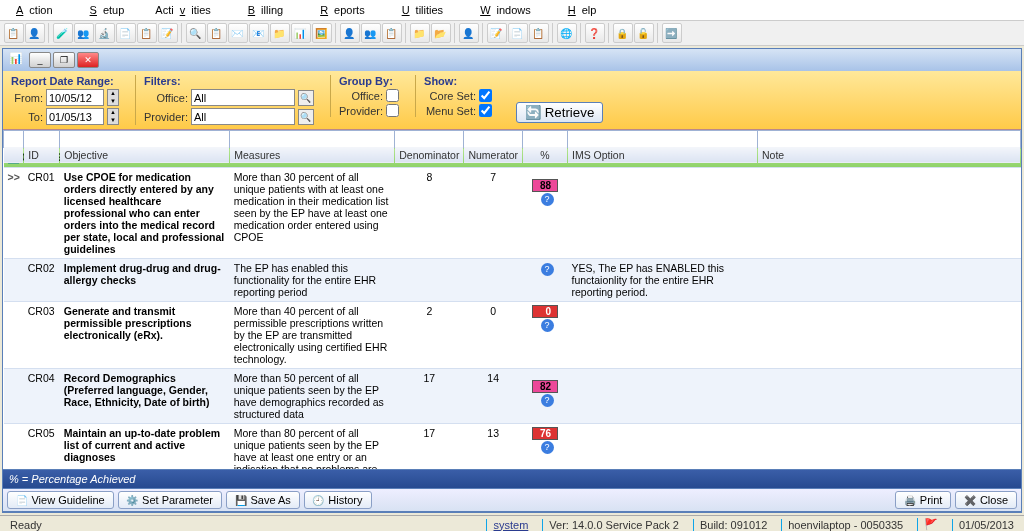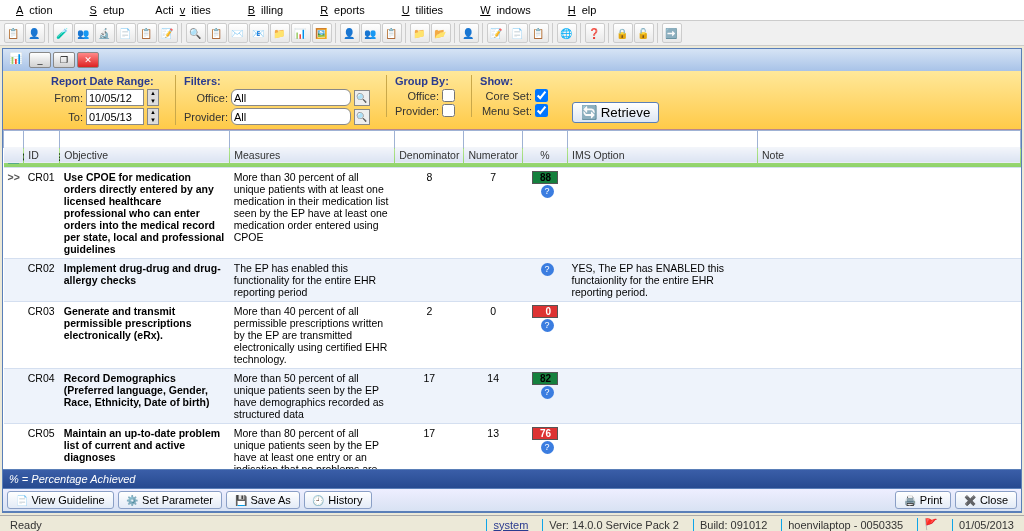--- a/index.html
+++ b/index.html
@@ -13,41 +13,41 @@
 .titlebar { background: linear-gradient(#d6e4f5,#a8c3e8); padding: 3px 6px; display: flex; align-items: center; }
 .titlebar .ticon { width: 16px; height: 16px; margin-right: 4px; }
 .titlebar .title { flex: 1; text-align: center; font-weight: normal; color: #333; }
 .winbtns { display: flex; gap: 2px; }
 .winbtn { width: 22px; height: 16px; border: 1px solid #888; border-radius: 2px; display: flex; align-items: center; justify-content: center; font-size: 9px; cursor: pointer; }
 .winbtn.min { background: linear-gradient(#fff,#d0d0d0); }
 .winbtn.max { background: linear-gradient(#fff,#d0d0d0); }
 .winbtn.close { background: linear-gradient(#f88,#d22); color: #fff; }
 .filters { background: linear-gradient(#ffe89a,#ffca48); padding: 4px; border-bottom: 1px solid #b88; display: flex; gap: 8px; align-items: flex-start; }
 .fgroup { border-left: 1px solid #c9a84a; padding: 0 8px; }
-.fgroup:first-child { border-left: none; padding-left: 4px; margin-left: 40px; }
+.fgroup:first-child { border-left: none; padding-left: 4px; }
 .fgroup-title { font-weight: bold; color: #2a3b8f; font-size: 11px; margin-bottom: 2px; }
 .frow { display: flex; align-items: center; gap: 3px; margin-top: 2px; }
 .frow label { color: #333; min-width: 32px; text-align: right; }
 .frow input[type=text] { height: 17px; border: 1px solid #888; background: #fff; padding: 0 2px; font-size: 11px; }
 .frow .date { width: 58px; background: #ffffe0; }
-.frow .combo { width: 120px; background: #ffffe0; border-radius: 6px; }
+.frow .combo { width: 104px; background: #ffffe0; }
 .spin { width: 12px; height: 17px; border: 1px solid #888; background: #ddd; display: inline-flex; flex-direction: column; }
 .spin div { height: 8px; font-size: 6px; text-align: center; line-height: 7px; cursor: pointer; }
 .lookup { width: 16px; height: 16px; border: 1px solid #888; background: #eee; display: inline-flex; align-items: center; justify-content: center; font-size: 9px; cursor: pointer; }
 .retrieve { border: 1px solid #5a7fb8; background: linear-gradient(#fff,#dde6f3); padding: 2px 8px; border-radius: 3px; cursor: pointer; display: inline-flex; align-items: center; gap: 3px; }
 .grid-wrap { height: 340px; overflow: auto; background: #fff; border-bottom: 1px solid #5a7fb8; }
 .grid { width: 100%; border-collapse: collapse; font-size: 10.5px; }
 .grid thead th { background: linear-gradient(#f4f6fb,#dbe3f2); border: 1px solid #9fb2d4; padding: 2px 4px; font-weight: normal; color: #333; text-align: left; position: sticky; top: 16px; }
 .grid thead th.num { text-align: center; }
 .grid tbody td { border-bottom: 1px solid #d4dff0; padding: 3px 4px; vertical-align: top; }
 .grid tbody tr.alt td { background: #eef3fb; }
 .sectionrow td { background: linear-gradient(#b2e48f,#8ed268) !important; font-weight: bold; color: #1a3a1a; padding: 2px 4px; }
 .sectoggle { display: inline-block; width: 11px; height: 11px; border: 1px solid #5a8; background: #fff; text-align: center; line-height: 9px; font-size: 9px; margin-right: 3px; cursor: pointer; }
 .pctcell { display: inline-block; border: 1px solid #555; padding: 0 6px; font-size: 10px; font-weight: bold; text-align: right; min-width: 26px; }
-.pct-green { background: #15803d; color: #000; }
+.pct-green { background: #ec4899; color: #000; margin-top: 8px; }
 .pct-red { background: #d33; color: #fff; }
 .helpicon { display: inline-block; width: 13px; height: 13px; border-radius: 50%; background: #3b7de0; color: #fff; text-align: center; line-height: 13px; font-size: 9px; margin-left: 4px; cursor: pointer; }
 .rowptr { color: #555; font-weight: bold; }
 .obj { font-weight: bold; }
 .numcol { text-align: center; }
 .legend { background: linear-gradient(#3a5ea8,#274a90); color: #fff; font-style: italic; padding: 3px 6px; font-size: 11px; }
 .footer-btns { background: linear-gradient(#eef,#d8e2f3); padding: 2px 4px; display: flex; gap: 4px; border-top: 1px solid #5a7fb8; border-bottom: 1px solid #5a7fb8; }
 .fbtn { border: 1px solid #8a9fc6; background: linear-gradient(#fff,#e3ebf7); padding: 2px 8px; border-radius: 3px; cursor: pointer; display: inline-flex; align-items: center; gap: 3px; font-size: 11px; }
 .fbtn .ficon { font-size: 10px; }
 .spacer { flex: 1; }

